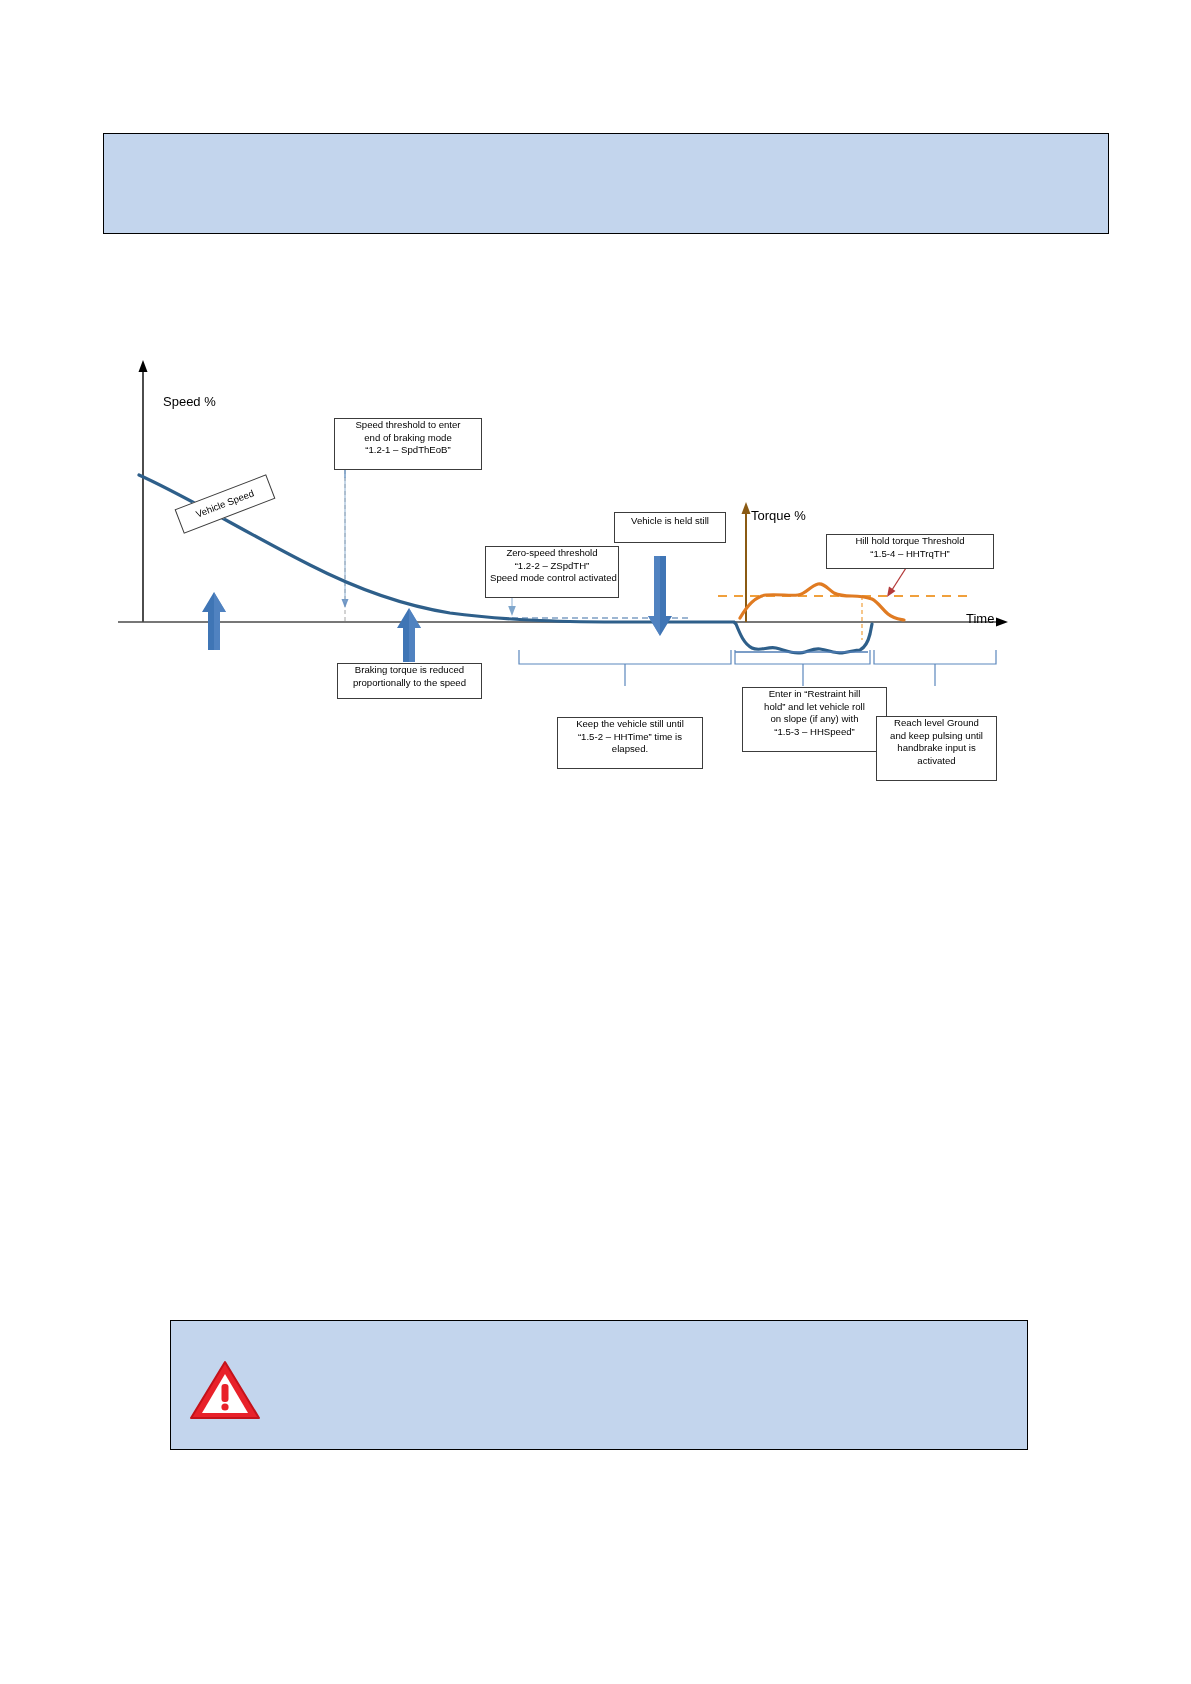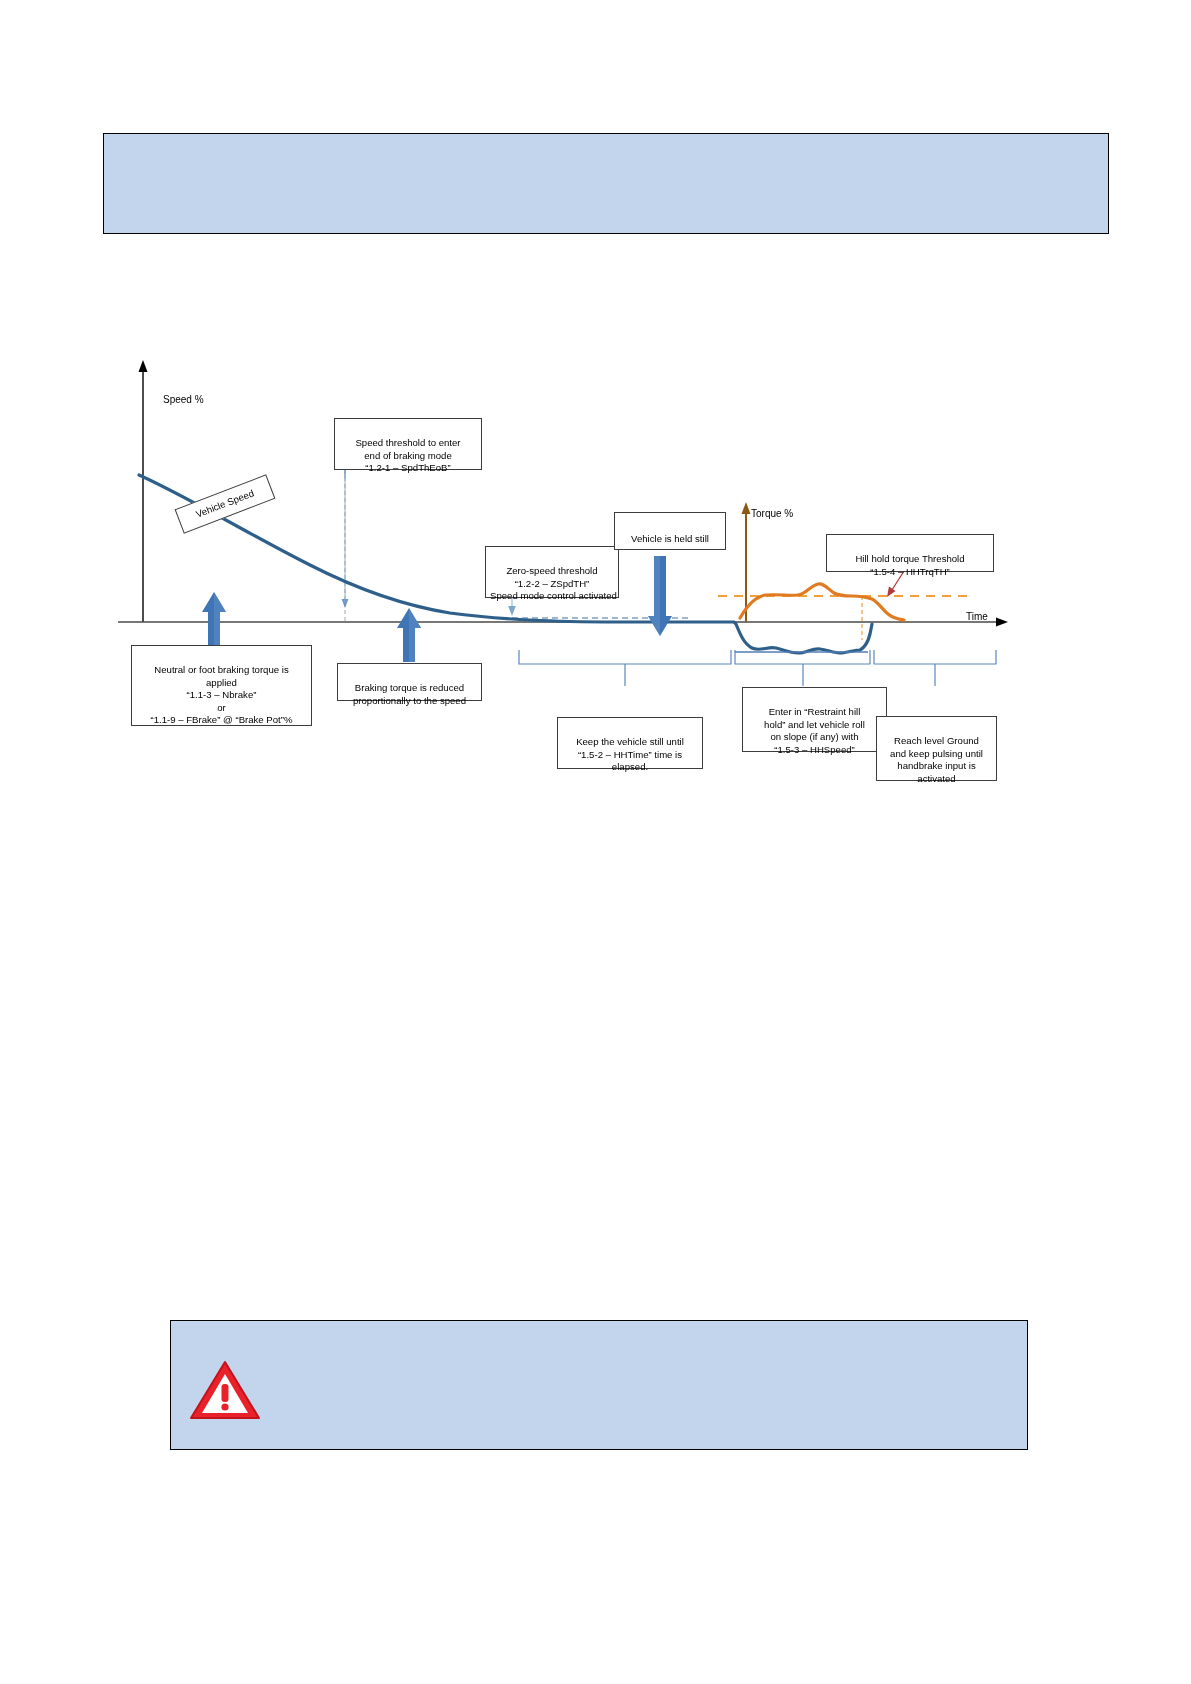--- a/index.html
+++ b/index.html
@@ -63,28 +63,28 @@
   
   .tbox {
     position: absolute;
     background: #ffffff;
     border: 1px solid #3c3c3c;
     box-sizing: border-box;
     font-size: 9.6px;
     line-height: 12.6px;
     text-align: center;
     color: #000000;
-    padding: 18px 4px;
+    padding: 0 4px;
     font-family: "Liberation Sans", sans-serif;
   }
   .tbox span { display: block; white-space: nowrap; }
 
   .axis-label {
     position: absolute;
-    font-size: 10px;
+    font-size: 13px;
     color: #000000;
     font-family: "Liberation Sans", sans-serif;
     white-space: nowrap;
   }
 
   
   #vehicle-speed-label {
     position: absolute;
     left: 176px;
     top: 491px;
@@ -217,36 +217,29 @@
     <span>end of braking mode</span>
     <span>“1.2-1 – SpdThEoB”</span>
   </div>
 
   <div class="tbox" style="left:485px; top:546px; width:134px; height:52px;">
     <span>Zero-speed threshold</span>
     <span>“1.2-2 – ZSpdTH”</span>
     <span>Speed mode control activated</span>
   </div>
 
-  <div class="tbox" style="left:614px; top:512px; width:112px; height:18px; line-height:16px;">
+  <div class="tbox" style="left:614px; top:512px; width:112px; height:31px; line-height:16px;">
     <span>Vehicle is held still</span>
   </div>
 
   <div class="tbox" style="left:826px; top:534px; width:168px; height:35px;">
     <span>Hill hold torque Threshold</span>
     <span>“1.5-4 – HHTrqTH”</span>
   </div>
 
-  <div class="tbox" style="left:131px; top:645px; width:181px; height:81px;">
-    <span>Neutral or foot braking torque is</span>
-    <span>applied</span>
-    <span>“1.1-3 – Nbrake”</span>
-    <span>or</span>
-    <span>“1.1-9 – FBrake” @ “Brake Pot”%</span>
-  </div>
 
   <div class="tbox" style="left:337px; top:663px; width:145px; height:36px;">
     <span>Braking torque is reduced</span>
     <span>proportionally to the speed</span>
   </div>
 
   <div class="tbox" style="left:557px; top:687px; width:146px; height:52px;margin-top:30px;">
     <span>Keep the vehicle still until</span>
     <span>“1.5-2 – HHTime” time is</span>
     <span>elapsed.</span>

